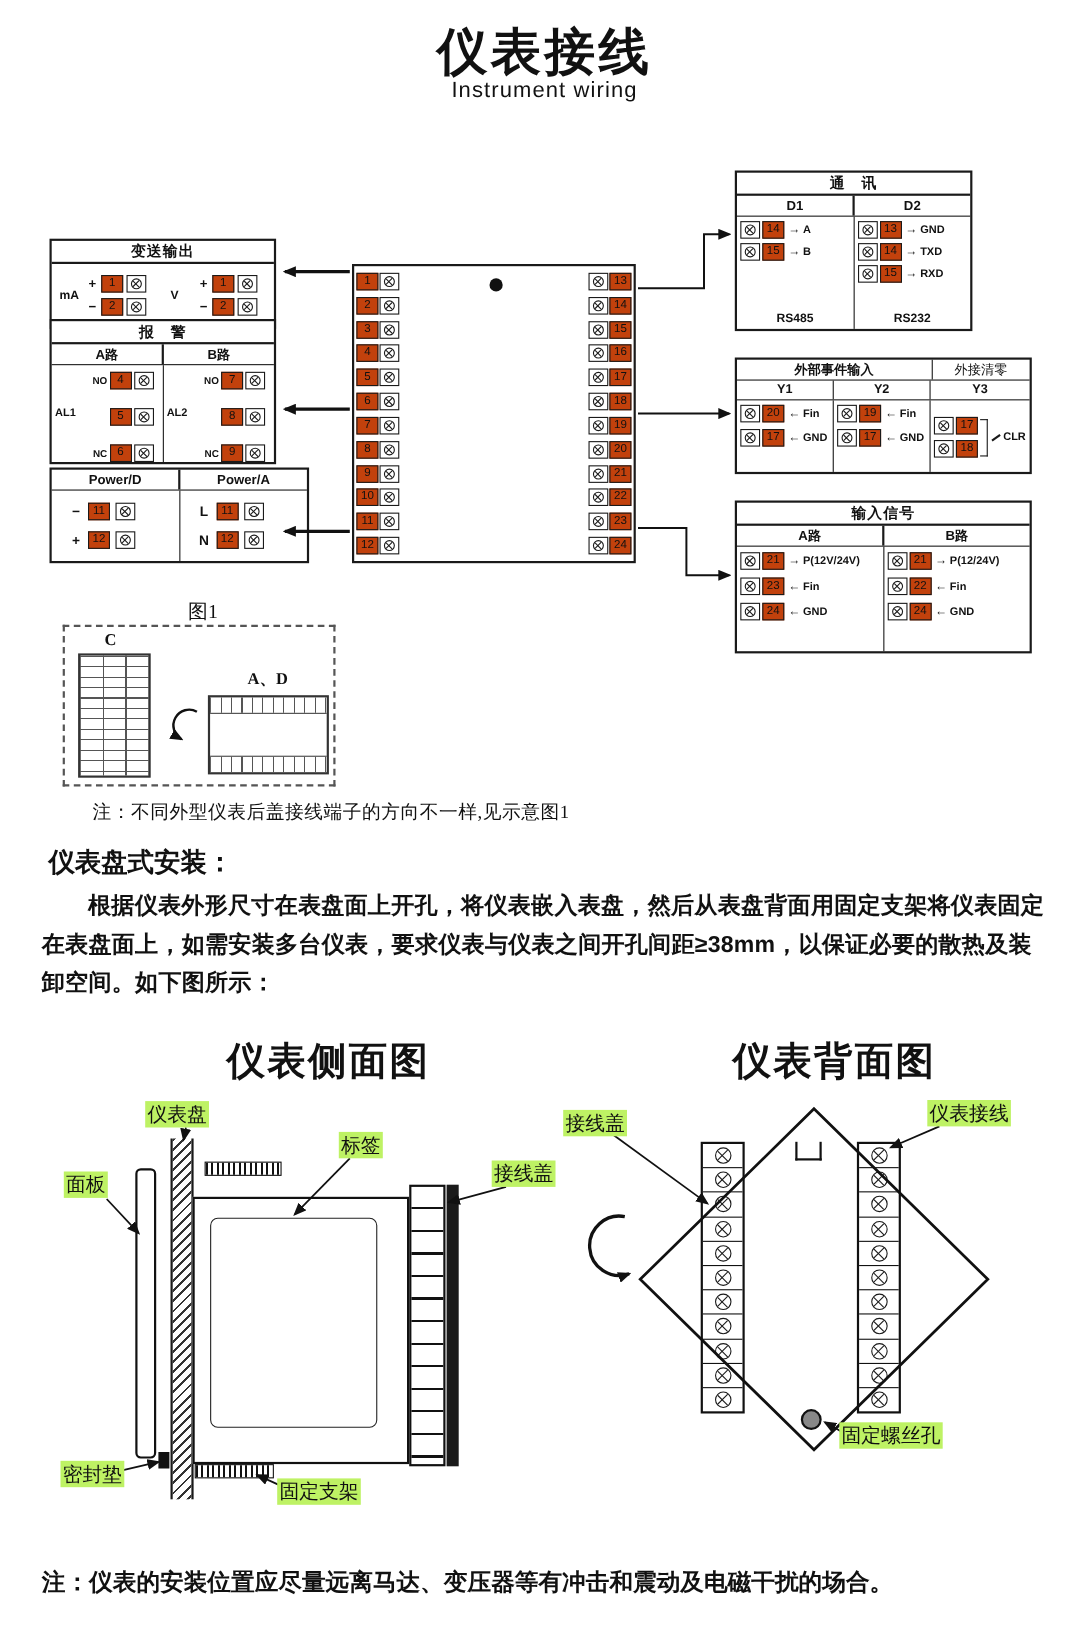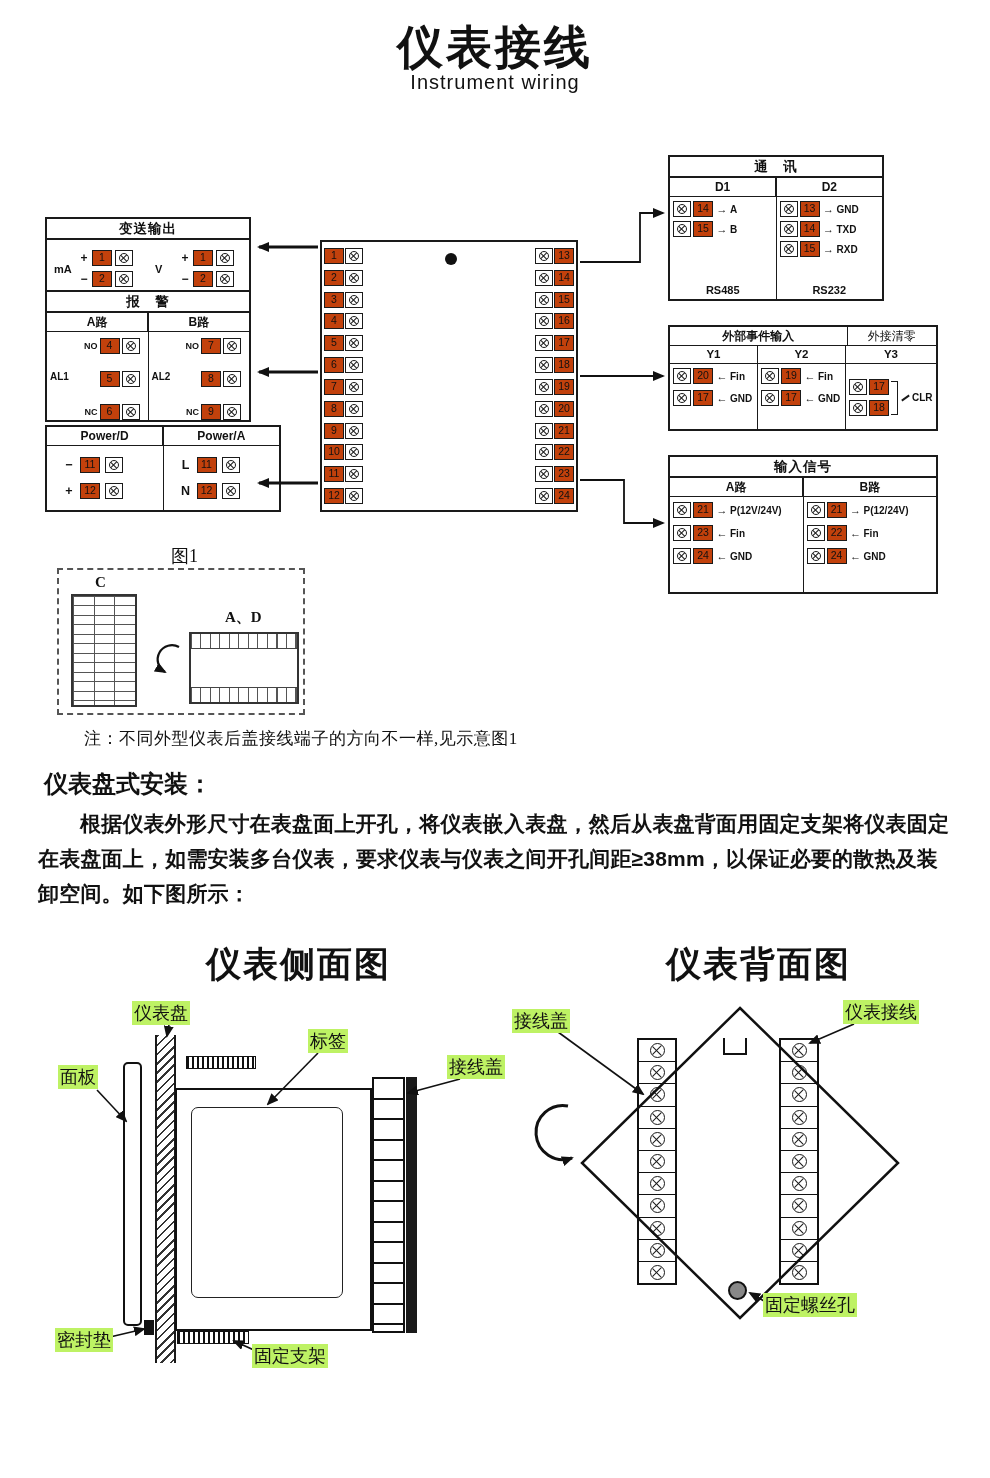--- a/index.html
+++ b/index.html
@@ -826,20 +826,21 @@
   <div class="dlabel lb-panelboard">仪表盘</div>
   <div class="dlabel lb-front">面板</div>
   <div class="dlabel lb-tag">标签</div>
   <div class="dlabel lb-coverS">接线盖</div>
   <div class="dlabel lb-gasket">密封垫</div>
   <div class="dlabel lb-bracket">固定支架</div>
   <div class="dlabel lb-coverB">接线盖</div>
   <div class="dlabel lb-terms">仪表接线</div>
   <div class="dlabel lb-hole">固定螺丝孔</div>
 
+  <p class="note2">注：仪表的安装位置应尽量远离马达、变压器等有冲击和震动及电磁干扰的场合。</p>
 
   <svg class="overlay" viewBox="0 0 990 1478" xmlns="http://www.w3.org/2000/svg">
     <defs>
       <marker id="ah" markerUnits="userSpaceOnUse" markerWidth="12" markerHeight="10" refX="10" refY="5" orient="auto">
         <path d="M0,0 L12,5 L0,10 Z" fill="#111"></path>
       </marker>
     </defs>
 
     <path d="M318 247 L259 247" stroke="#111" stroke-width="3" fill="none" marker-end="url(#ah)"></path>
     <path d="M318 372 L259 372" stroke="#111" stroke-width="3" fill="none" marker-end="url(#ah)"></path>

